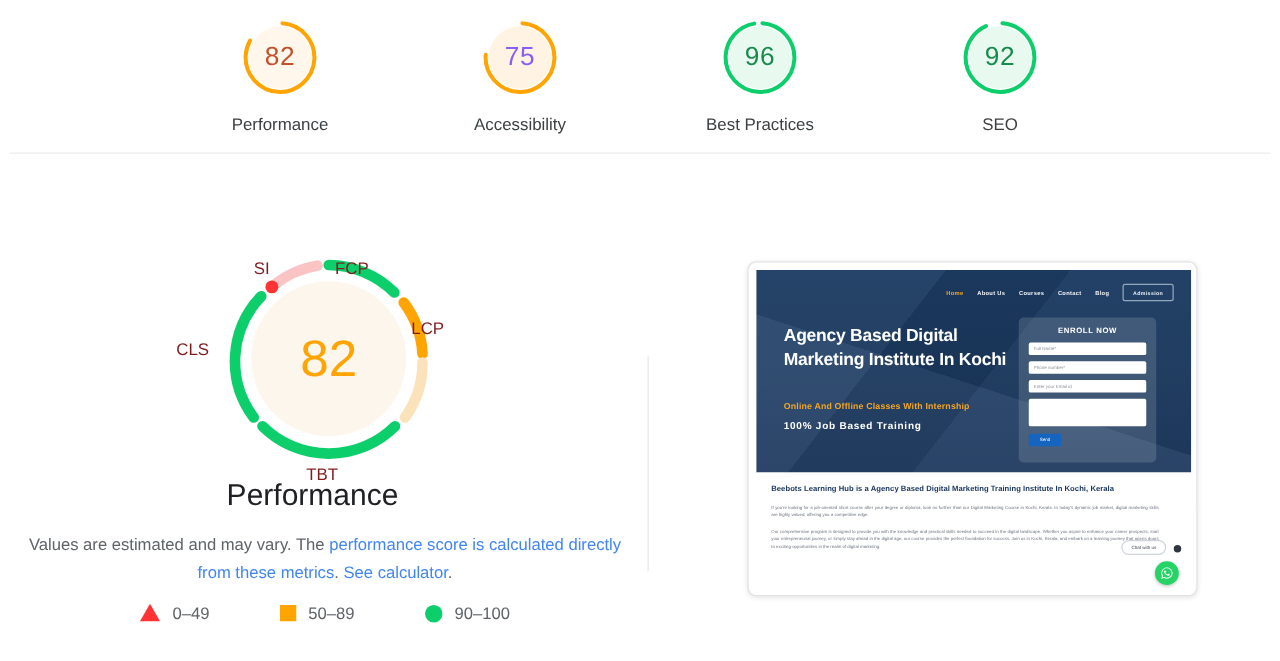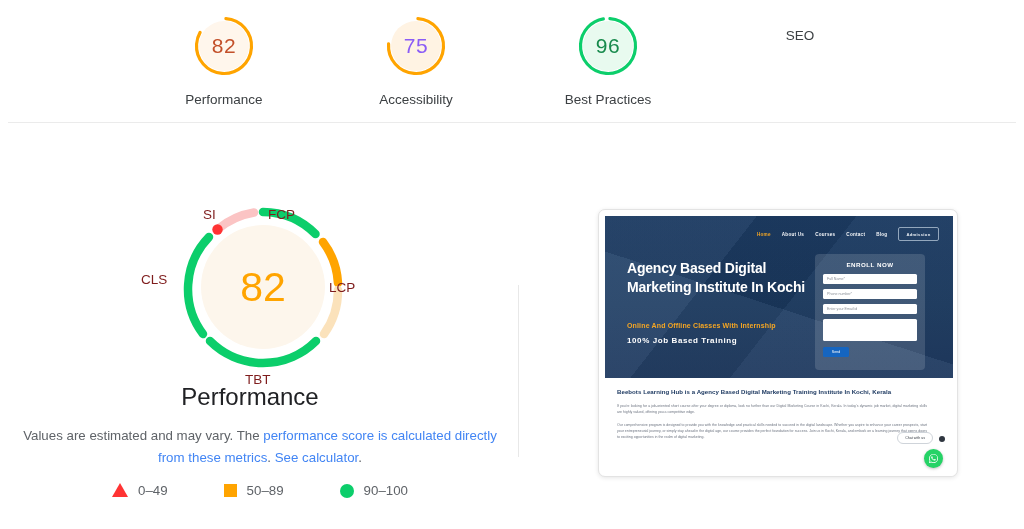--- a/index.html
+++ b/index.html
@@ -199,20 +199,27 @@
         <svg width="64" height="64" viewBox="0 0 64 64">
           <circle cx="32" cy="32" r="25" fill="#e8faef"></circle>
           <circle cx="32" cy="32" r="27.5" fill="none" stroke="#0cce6b" stroke-width="3.2" stroke-linecap="round" stroke-dasharray="165.9 172.8" transform="rotate(4 32 32)"></circle>
         </svg>
         <div class="val" style="color:#178a4c">96</div>
       </div>
       <div class="score-label">Best Practices</div>
     </div>
 
     <div class="score-item">
+      <div class="gauge">
+        <svg width="64" height="64" viewBox="0 0 64 64">
+          <circle cx="32" cy="32" r="25" fill="#e8faef"></circle>
+          <circle cx="32" cy="32" r="27.5" fill="none" stroke="#0cce6b" stroke-width="3.2" stroke-linecap="round" stroke-dasharray="159 172.8" transform="rotate(4 32 32)"></circle>
+        </svg>
+        <div class="val" style="color:#178a4c">92</div>
+      </div>
       <div class="score-label">SEO</div>
     </div>
 
   </div>
 
   <div class="hr-divider"></div>
 
   <div class="lower">
 
     <div class="v-divider"></div>
@@ -239,21 +246,21 @@
             <path d="M 85 34 A 75 75 0 0 1 121 17.5" stroke="#fbc4c4"></path>
           </g>
 
           <circle cx="84.5" cy="34.5" r="5.2" fill="#f33"></circle>
         </svg>
 
         <div class="donut-center-score">82</div>
 
         <div class="metric-tag" style="left:70px; top:12px;">SI</div>
         <div class="metric-tag" style="left:135px; top:12px;">FCP</div>
-        <div class="metric-tag" style="left:196px; top:85px;text-align:right;">LCP</div>
+        <div class="metric-tag" style="left:196px; top:60px;text-align:right;">LCP</div>
         <div class="metric-tag" style="left:112px; top:177px;">TBT</div>
         <div class="metric-tag" style="left:8px; top:77px;">CLS</div>
       </div>
 
       <div class="perf-title">Performance</div>
 
       <div class="note">
         <span>Values are estimated and may vary. The </span><a href="#">performance score is calculated directly from these metrics</a><span>. </span><a href="#">See calculator</a><span>.</span>
       </div>
 

